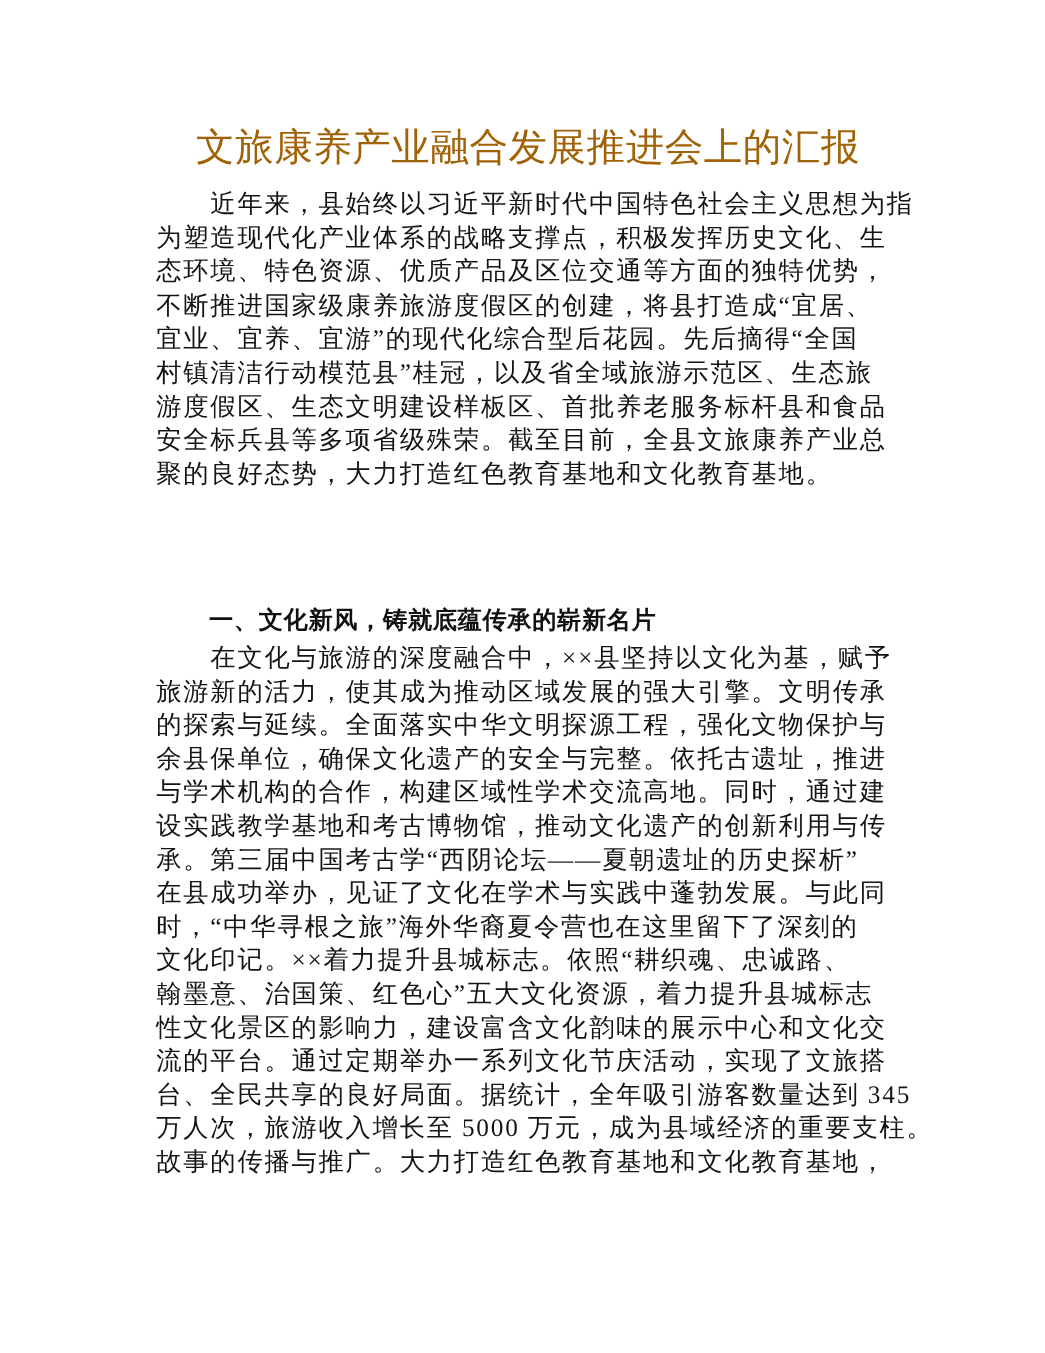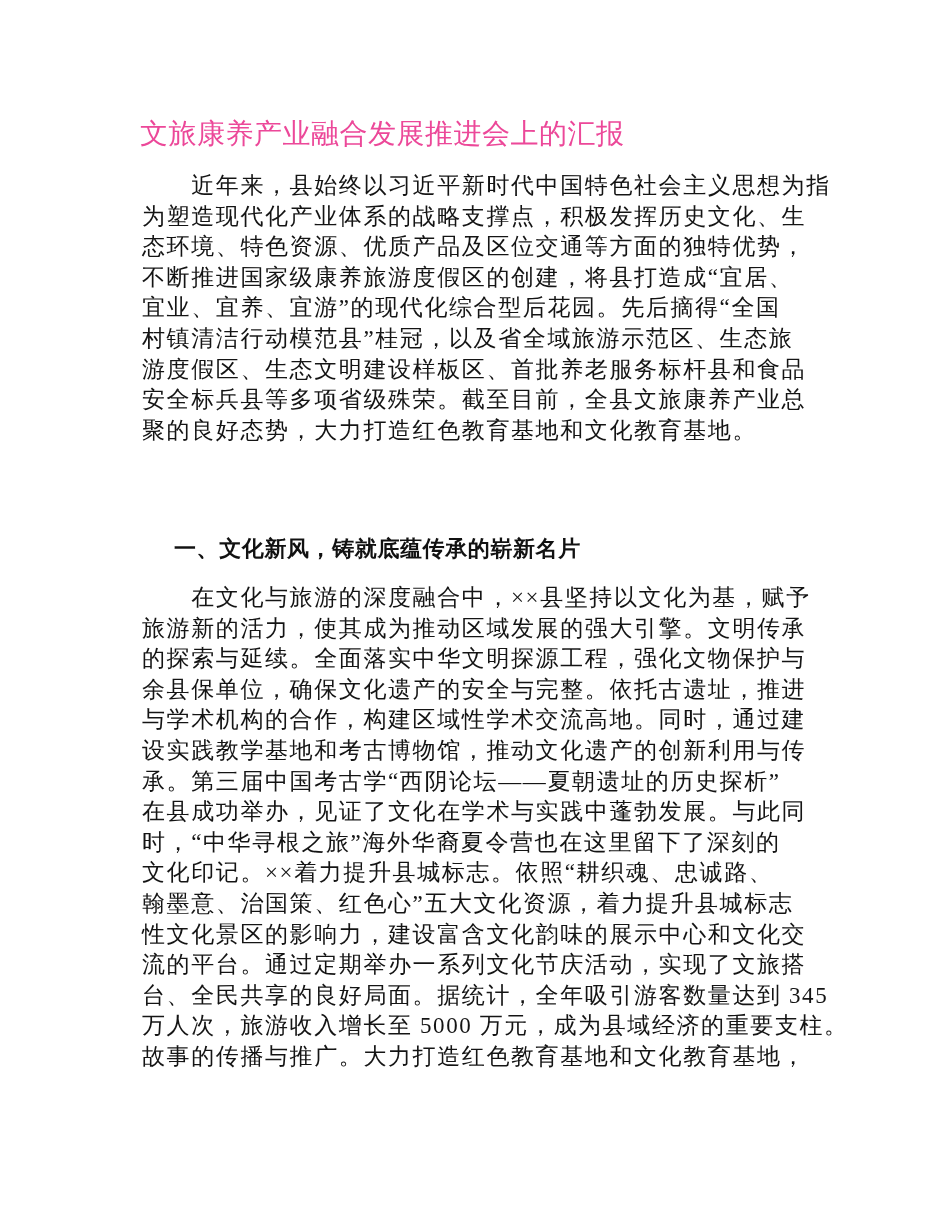--- a/index.html
+++ b/index.html
@@ -2,39 +2,39 @@
 <html><head>
 <meta charset="utf-8">
 <style>
   html, body { margin: 0; padding: 0; background: #ffffff; }
   body { width: 950px; height: 1230px; position: relative; overflow: hidden; }
   .page {
     position: absolute; left: 0; top: 0; width: 950px; height: 1230px; background: #fff;
   }
   .title {
     position: absolute; left: 140px; top: 112px; width: 680px;
-    text-align: left;
+    text-align: center;
     font-family: "DejaVu Serif", "Liberation Serif", serif;
-    font-size: 28px; line-height: 44px; color: #ec4899; letter-spacing: 0.5px;
+    font-size: 35px; line-height: 44px; color: #a16207; letter-spacing: 0.5px;
     margin: 0; font-weight: normal;
   }
   .body-text {
     position: absolute; left: 142px; width: 660px;
     font-family: Liberation Serif, serif;
     font-size: 23px; line-height: 30.6px; color: #141414;
     letter-spacing: 1.6px;
     margin: 0;
   }
   .line { display: block; white-space: nowrap; }
   .p1 { top: 171px; }
   .h1 {
     position: absolute; left: 174px; top: 533px;
     font-family: "DejaVu Sans", "Liberation Sans", sans-serif;
     font-weight: bold; font-size: 22px; line-height: 32px; color: #111;
-    margin: 0; letter-spacing: 0.6px;
+    margin: 16px; letter-spacing: 0.6px;
   }
   .p2 { top: 583px; }
 </style>
 </head>
 <body>
 
 <div class="page">
   <h1 class="title">文旅康养产业融合发展推进会上的汇报</h1>
 
   <p class="body-text p1">

